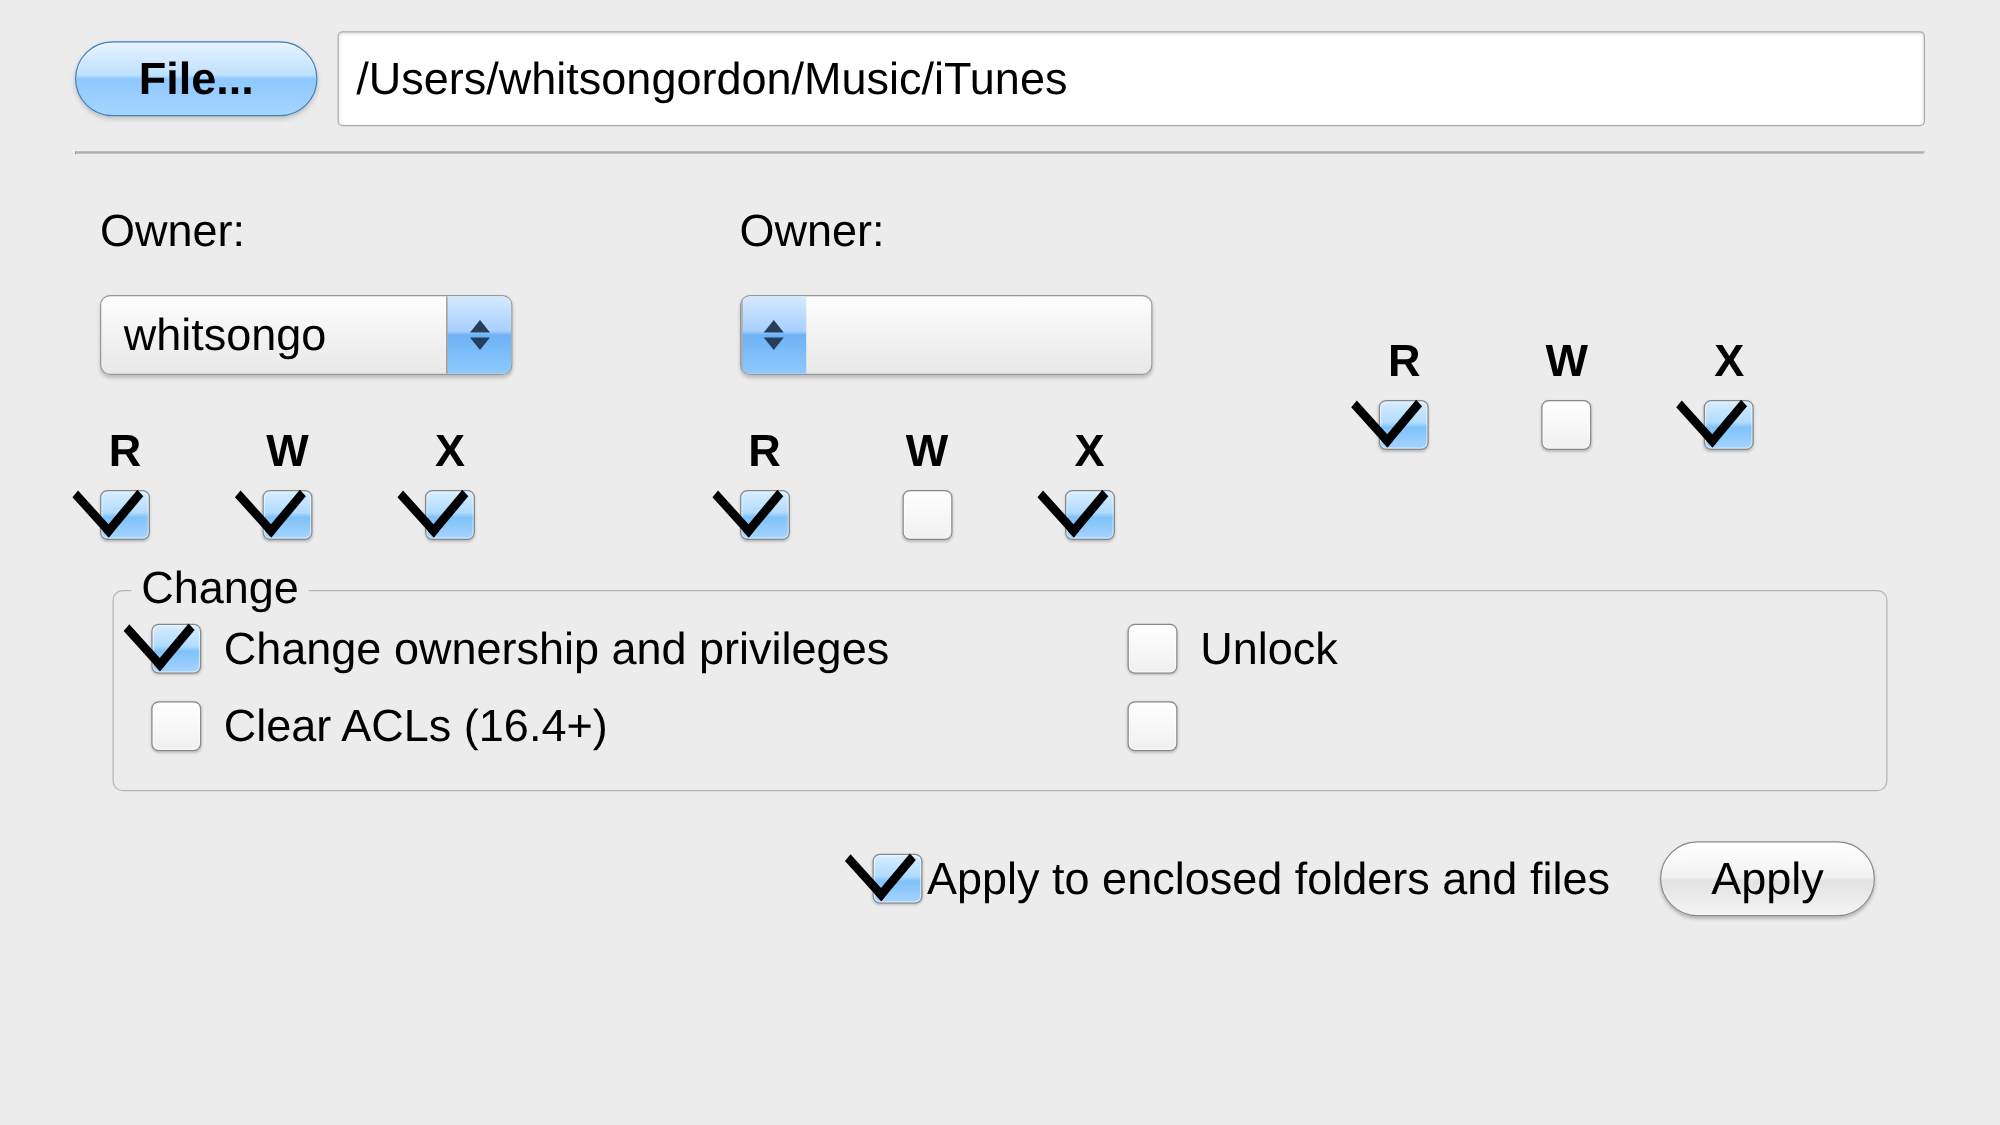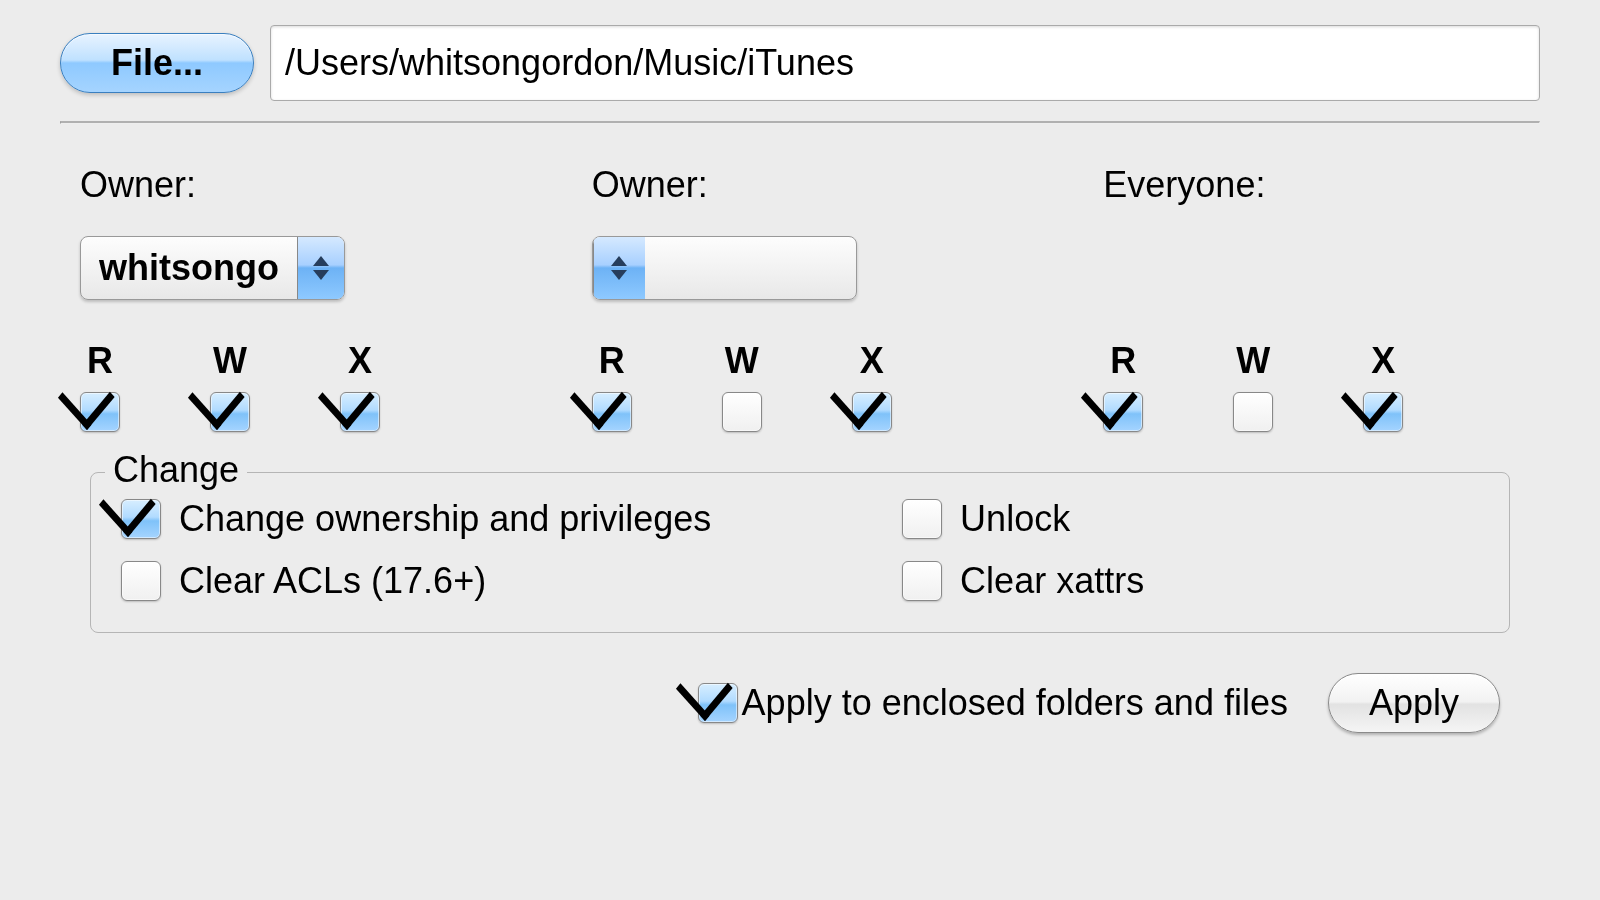--- a/index.html
+++ b/index.html
@@ -66,24 +66,23 @@
     
     .popup-button {
       display: flex;
       align-items: center;
       justify-content: space-between;
       background: linear-gradient(to bottom, #fdfdfd, #e8e8e8);
       border: 1px solid #999;
       border-radius: 8px;
       box-shadow: 0 2px 3px rgba(0,0,0,0.2);
       height: 64px;
-      width: 265px;
+      width: 330px;
       overflow: hidden;
       cursor: pointer;
-      font-weight: bold;
     }
     
     .popup-text {
       padding: 8px 18px;
       font-size: 36px;
     }
     
     .popup-arrows {
       width: 52px;
       height: 100%;
@@ -268,21 +267,20 @@
         <div class="checkbox unchecked"></div>
       </div>
       <div class="rwx-col">
         <div class="rwx-label">X</div>
         <div class="checkbox checked"></div>
       </div>
     </div>
   </div>
 
   <div class="perm-column">
-    <div class="col-label">Everyone:</div>
     <div class="popup-placeholder"></div>
     <div class="rwx-row">
       <div class="rwx-col">
         <div class="rwx-label">R</div>
         <div class="checkbox checked"></div>
       </div>
       <div class="rwx-col">
         <div class="rwx-label">W</div>
         <div class="checkbox unchecked"></div>
       </div>
@@ -301,25 +299,24 @@
     <div class="option-row">
       <div class="checkbox checked"></div>
       <span class="option-label">Change ownership and privileges</span>
     </div>
     <div class="option-row">
       <div class="checkbox unchecked"></div>
       <span class="option-label">Unlock</span>
     </div>
     <div class="option-row">
       <div class="checkbox unchecked"></div>
-      <span class="option-label">Clear ACLs (17.6+)</span>
+      <span class="option-label">Clear ACLs (16.4+)</span>
     </div>
     <div class="option-row">
       <div class="checkbox unchecked"></div>
-      <span class="option-label">Clear xattrs</span>
     </div>
   </div>
 </div>
 
 <div class="bottom-row">
   <div class="apply-option">
     <div class="checkbox checked"></div>
     <span class="option-label">Apply to enclosed folders and files</span>
   </div>
   <button class="push-button">Apply</button>

